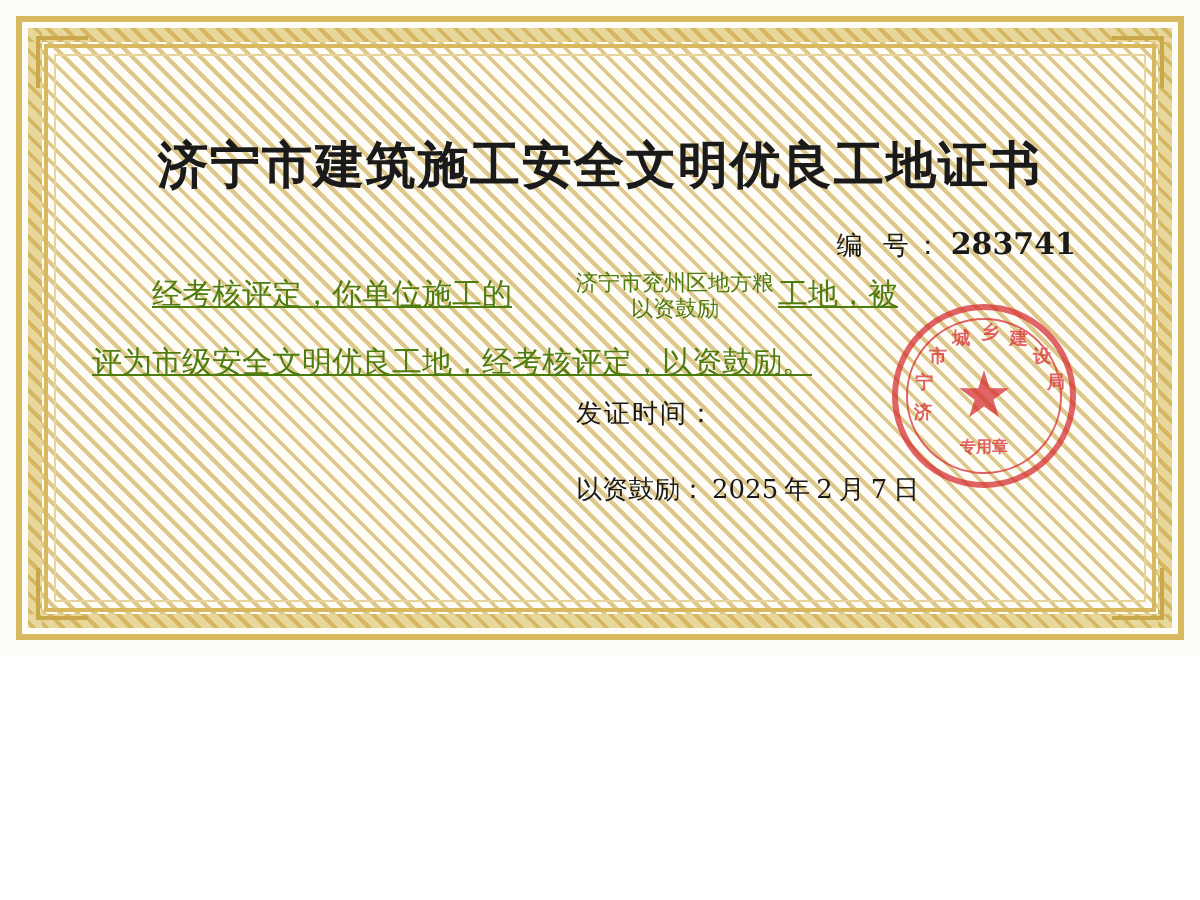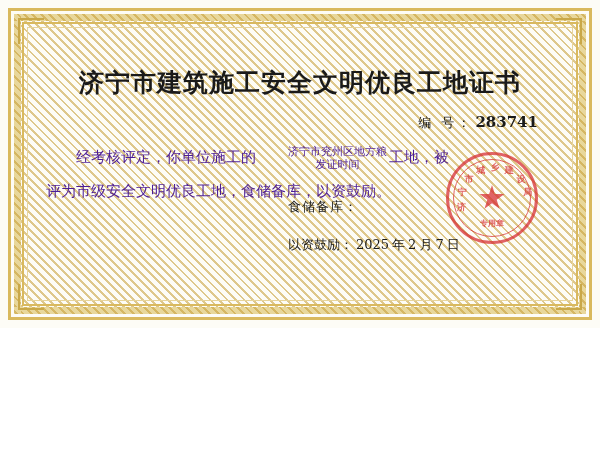--- a/index.html
+++ b/index.html
@@ -122,26 +122,26 @@
   }
 
   .recipient {
     margin-top: 18px;
     padding-left: 6px;
     font-size: 14px;
     color: #1a1a1a;
   }
 
   .body-block {
-    margin-top: 10px;
     font-size: 15px;
-    color: #4c1d95;
+    color: #4d7c0f;
     line-height: 30px;
     padding-left: 6px;
     padding-right: 4px;
+    text-decoration: underline;
   }
   .body-line-1 {
     text-indent: 30px;
     white-space: nowrap;
   }
   .project-name {
     display: inline-block;
     vertical-align: middle;
     font-size: 11px;
     line-height: 13px;
@@ -265,27 +265,27 @@
 
     <div class="cert-title">济宁市建筑施工安全文明优良工地证书</div>
 
     <div class="cert-number-row">
       <span class="cert-number-label">编 号：</span><span class="cert-number-value">283741</span>
     </div>
 
 
     <div class="body-block">
       <div class="body-line-1">
-        <span>经考核评定，你单位施工的</span><span class="project-name"><span class="pn1">济宁市兖州区地方粮</span><span class="pn2">发证时间</span></span><span>工地，被</span>
+        <span>经考核评定，你单位施工的</span><span class="project-name"><span class="pn1">济宁市兖州区地方粮</span><span class="pn2">以资鼓励</span></span><span>工地，被</span>
       </div>
-      <div class="body-line-2">评为市级安全文明优良工地，食储备库，以资鼓励。</div>
+      <div class="body-line-2">评为市级安全文明优良工地，经考核评定，以资鼓励。</div>
     </div>
 
     <div class="issuer-block">
-      <div class="issuer-line">食储备库：</div>
+      <div class="issuer-line">发证时间：</div>
       <div class="issue-date-line">
         <span>以资鼓励：</span><span class="date-num">2025</span><span>年</span><span class="date-num">2</span><span>月</span><span class="date-num">7</span><span>日</span>
       </div>
     </div>
 
     <div class="seal">
       <div class="seal-inner"></div>
       <div class="seal-star"></div>
       <div class="seal-text">
         <span class="seal-char" style="transform: rotate(-100deg) translateY(-34px) rotate(100deg);">济</span>

